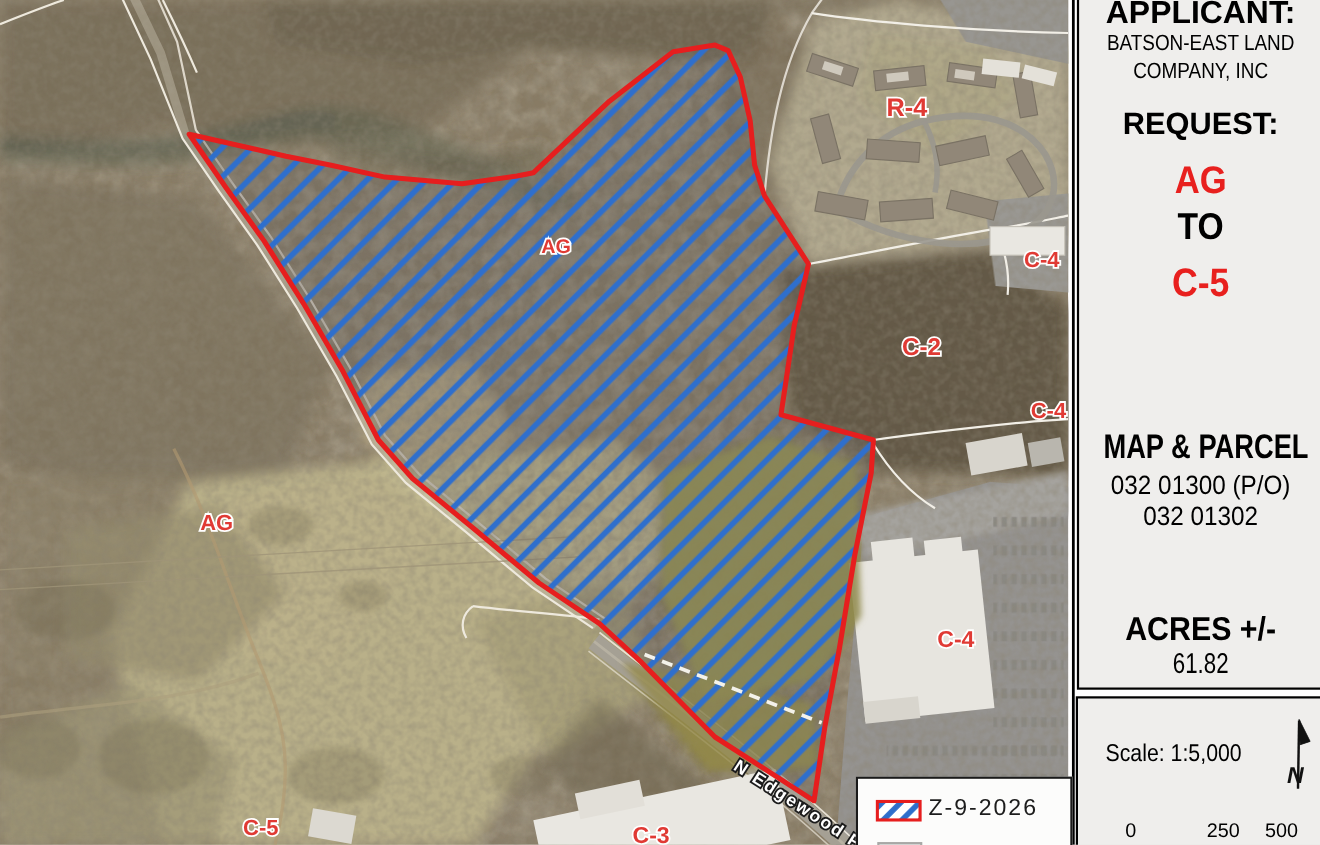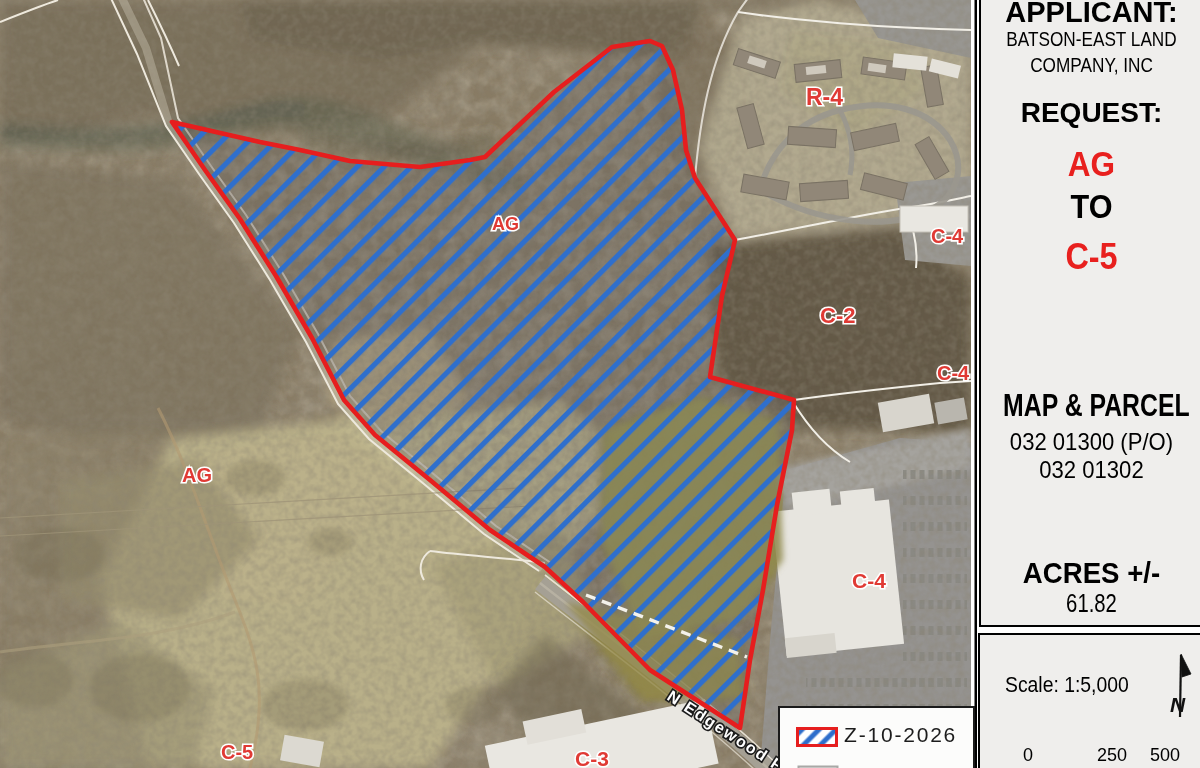--- a/index.html
+++ b/index.html
@@ -262,18 +262,18 @@
 <div id="legend">
   <svg style="position:absolute;left:16px;top:19px;" width="42" height="20" viewBox="0 0 42 20">
     <defs>
       <pattern id="lh" width="12" height="12" patternTransform="rotate(-45)" patternUnits="userSpaceOnUse">
         <rect width="12" height="12" fill="#fff"></rect>
         <rect y="3.5" width="12" height="5" fill="#2e6ecb"></rect>
       </pattern>
     </defs>
     <rect x="1.5" y="1.5" width="39" height="17" fill="url(#lh)" stroke="#e61e1e" stroke-width="3"></rect>
   </svg>
-  <div style="position:absolute;left:64px;top:15px;font-size:21px;letter-spacing:1.8px;color:#1c1c1c;">Z-10-2026</div>
+  <div style="position:absolute;left:64px;top:15px;font-size:21px;letter-spacing:1.8px;color:#1c1c1c;">Z-9-2026</div>
   <svg style="position:absolute;left:17px;top:57px;" width="42" height="9" viewBox="0 0 42 9">
     <rect x="1.5" y="1.5" width="39" height="17" fill="#e2e2e0" stroke="#a8a8a6" stroke-width="2"></rect>
   </svg>
 </div>
 </div>
 
 </body></html>

